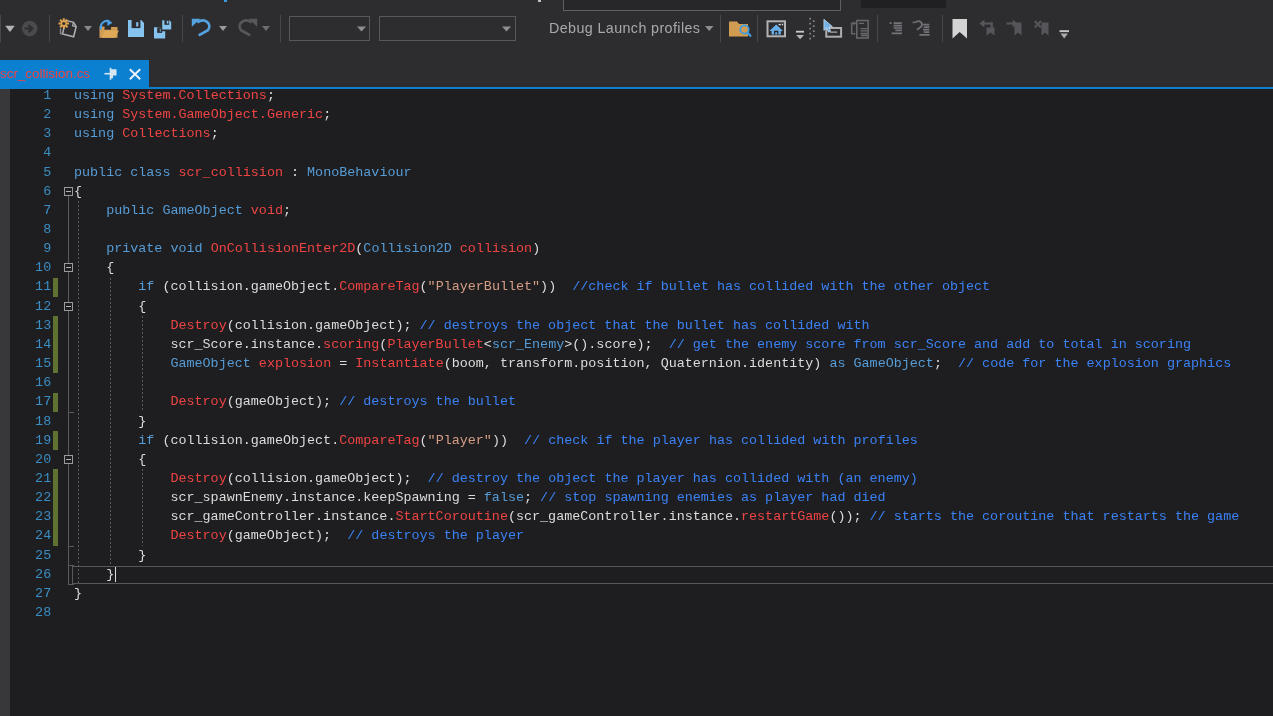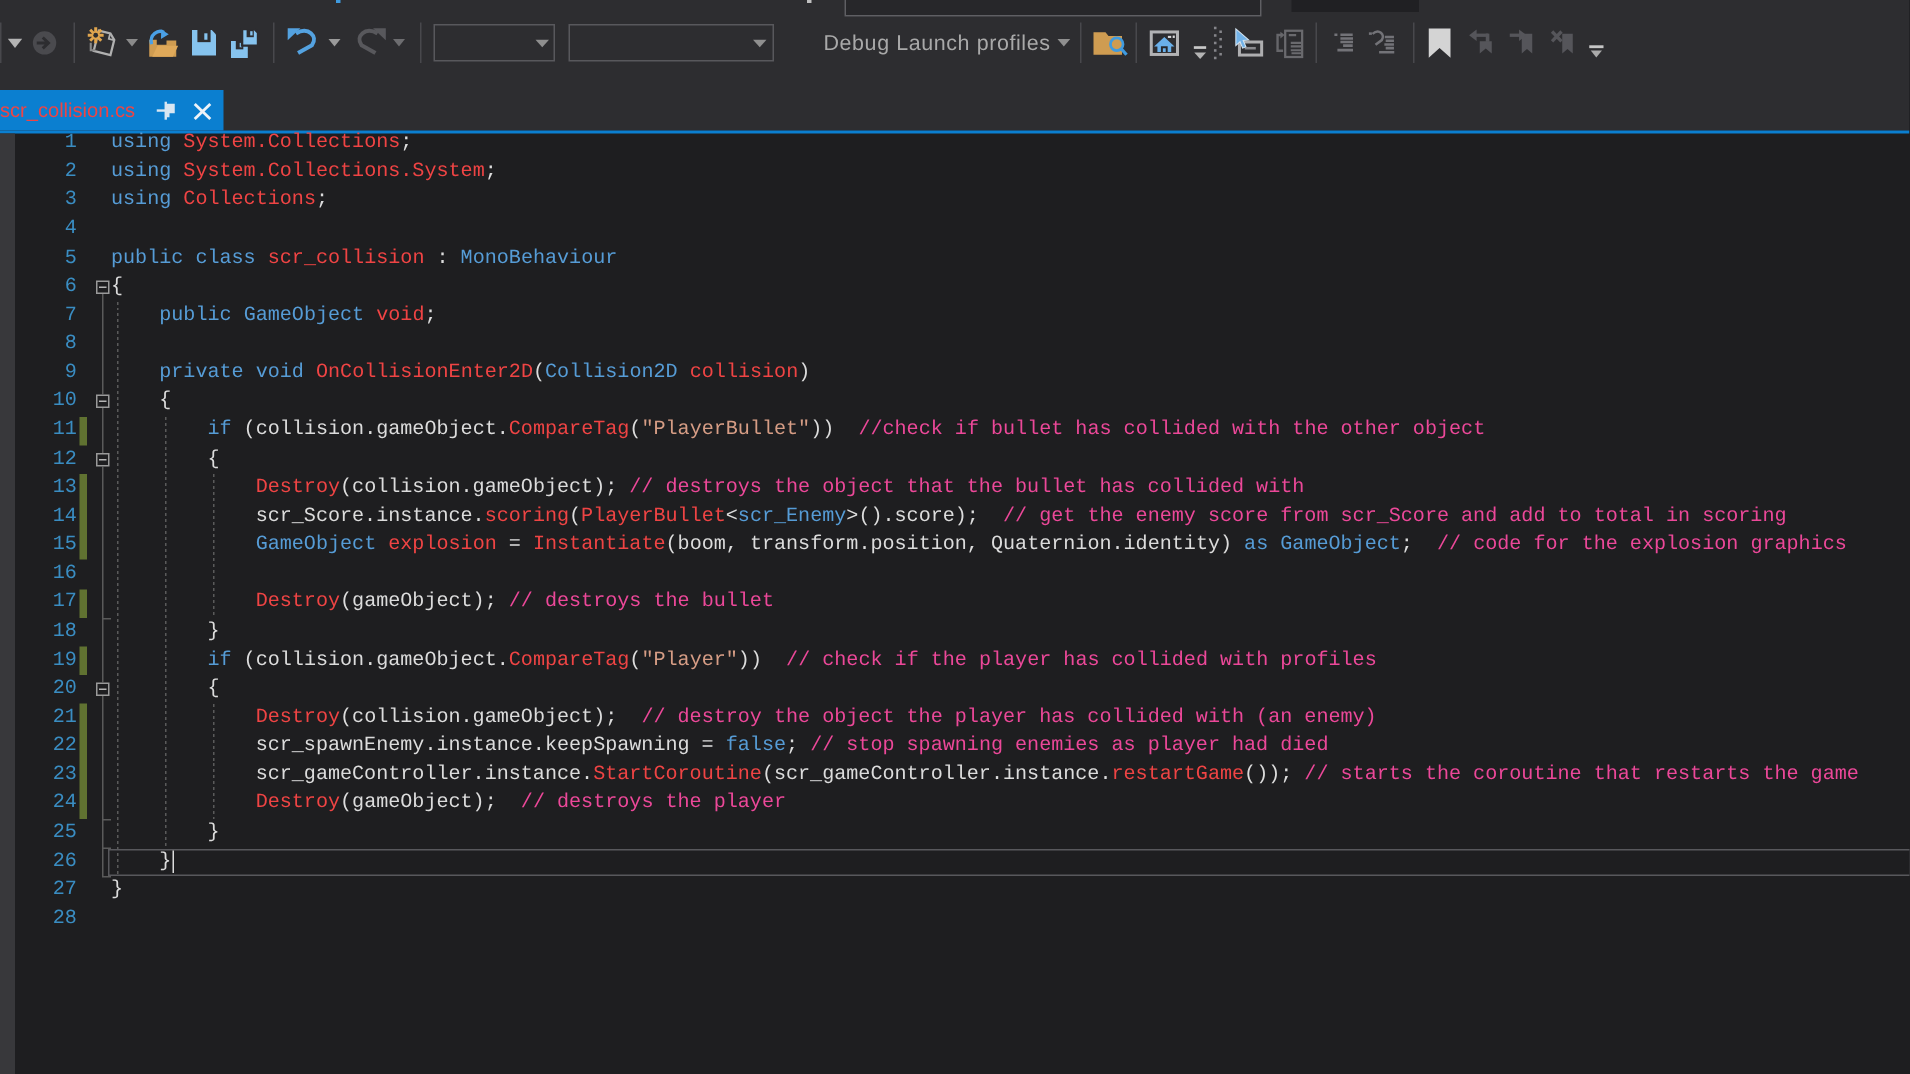--- a/index.html
+++ b/index.html
@@ -15,21 +15,21 @@
   #srchbox{left:563px;top:-6px;width:276px;height:15px;border:1px solid #5f5f63;background:#27272a;}
   #darkrect{left:861px;top:0;width:85px;height:8px;background:#202023;}
   
   #marginstrip{left:0;top:88.5px;width:9.5px;height:627.5px;background:#38383b;}
   pre{margin:0;font-family:"Liberation Mono",monospace;font-size:13.4px;line-height:19.16px;}
   #nums{left:19px;top:85.9px;width:32.2px;text-align:right;color:#3a8dc2;}
   #code{left:74px;top:85.9px;color:#dcdcdc;}
   .b{color:#569cd6;text-align:center;}
   .t{color:#ef4444;}
   .s{color:#d69d85;}
-  .c{color:#ec4899;}
+  .c{color:#3b82f6;}
   .bar{position:absolute;left:53px;width:5px;background:#607231;}
   .guide{position:absolute;width:1px;background:repeating-linear-gradient(to bottom,#5a5a5a 0,#5a5a5a 2px,transparent 2px,transparent 4px);}
   .fline{position:absolute;left:68px;width:1px;background:#5a5a5a;}
   .ftick{position:absolute;left:68px;width:6px;height:1px;background:#5a5a5a;}
   .fbox{position:absolute;left:63.5px;width:7px;height:7px;border:1px solid #9a9a9a;background:#1e1e20;}
   .fbox i{position:absolute;left:1px;top:3px;width:5px;height:1px;background:#b4b4b4;}
   #curline{left:71.5px;top:565.5px;width:1200px;height:16px;border:1px solid #58585c;}
   #caret{left:114.8px;top:567px;width:1.6px;height:15px;background:#dcdcdc;}
 </style>
 </head>
@@ -223,21 +223,21 @@
 <div class="fbox" style="top:263.4px">
     <i></i>
   </div>
 <div class="fbox" style="top:301.7px">
     <i></i>
   </div>
 <div class="fbox" style="top:455.0px">
     <i></i>
   </div>
 <pre class="abs" id="code"><span class="b">using</span> <span class="t">System.Collections</span>;
-<span class="b">using</span> <span class="t">System.Collections.System</span>;
+<span class="b">using</span> <span class="t">System.GameObject.Generic</span>;
 <span class="b">using</span> <span class="t">Collections</span>;
 
 <span class="b">public</span> <span class="b">class</span> <span class="t">scr_collision</span> : <span class="b">MonoBehaviour</span>
 {
     <span class="b">public</span> <span class="b">GameObject</span> <span class="t">void</span>;
 
     <span class="b">private</span> <span class="b">void</span> <span class="t">OnCollisionEnter2D</span>(<span class="b">Collision2D</span> <span class="t">collision</span>)
     {
         <span class="b">if</span> (collision.gameObject.<span class="t">CompareTag</span>(<span class="s">"PlayerBullet"</span>))  <span class="c">//check if bullet has collided with the other object</span>
         {

